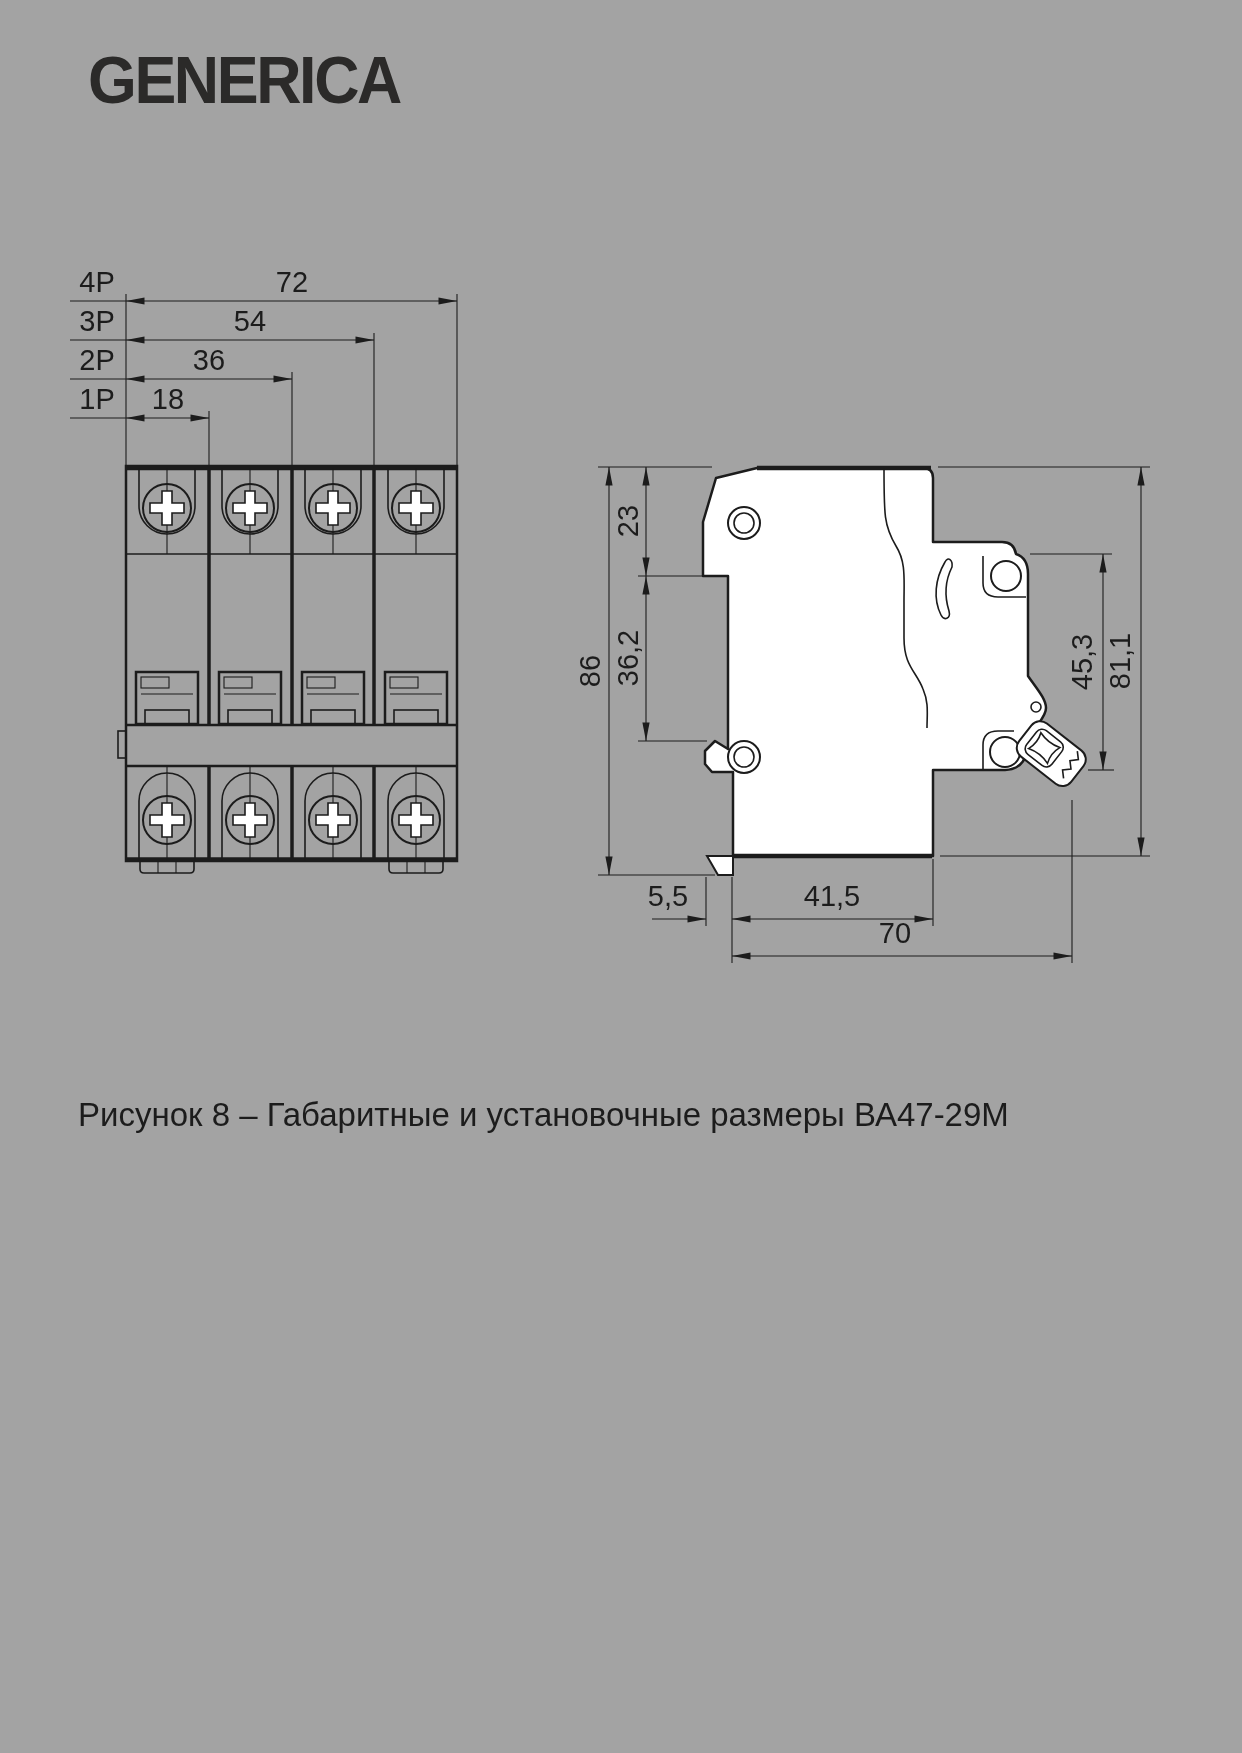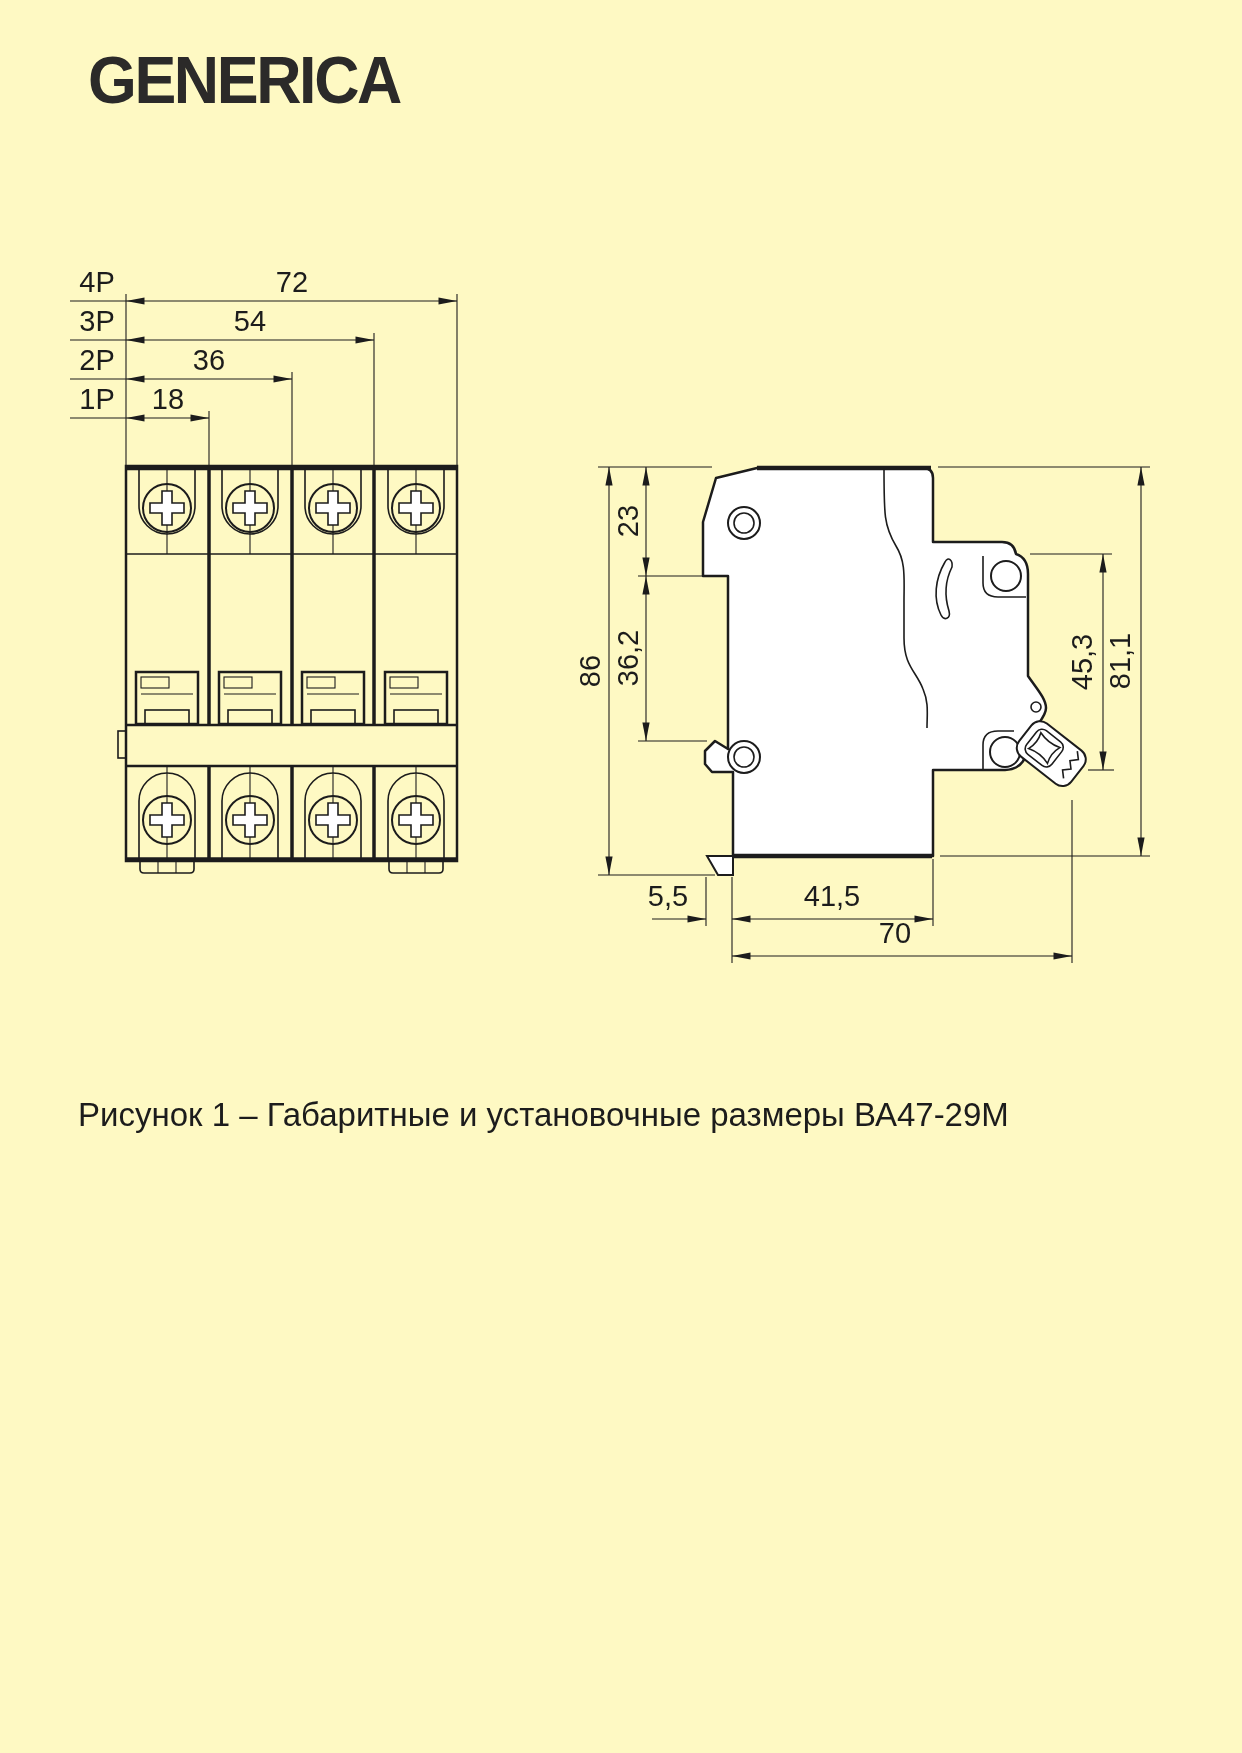--- a/index.html
+++ b/index.html
@@ -1,16 +1,16 @@
 <!DOCTYPE html>
 <html><head>
 <meta charset="utf-8">
 <style>
   html,body{margin:0;padding:0;background:#ffffff;}
-  #page{position:relative;width:1242px;height:1753px;background:#fef9c3;overflow:hidden;
+  #page{position:relative;width:1242px;height:1753px;background:#a3a3a3;overflow:hidden;
         font-family:"Liberation Sans","DejaVu Sans",sans-serif;color:#1c1c1c;}
   #logo{position:absolute;left:88px;top:42px;font-size:66px;font-weight:bold;
         letter-spacing:-2.5px;color:#2b2a29;transform:scaleX(.95);transform-origin:left top;
         white-space:nowrap;}
   #caption{position:absolute;left:78px;top:1096px;font-size:33px;color:#1c1c1c;white-space:nowrap;}
   svg{position:absolute;left:0;top:0;}
   svg *{stroke:#1c1c1c;fill:none;stroke-linecap:butt;}
   .w25{stroke-width:2.5;} .w45{stroke-width:4.5;} .w35{stroke-width:3.5;}
   .w16{stroke-width:1.6;} .w11{stroke-width:1.1;} .w20{stroke-width:2;}
   .fw{fill:#ffffff;}
@@ -192,14 +192,14 @@
 
         <line class="w11" x1="732" y1="919" x2="933" y2="919" marker-start="url(#arr)" marker-end="url(#arr)"></line>
         <text class="txt" x="832" y="906" text-anchor="middle">41,5</text>
 
         <line class="w11" x1="732" y1="956" x2="1072" y2="956" marker-start="url(#arr)" marker-end="url(#arr)"></line>
         <text class="txt" x="895" y="943" text-anchor="middle">70</text>
       </g>
     </g>
   </svg>
 
-  <div id="caption">Рисунок 1 – Габаритные и установочные размеры ВА47-29М</div>
+  <div id="caption">Рисунок 8 – Габаритные и установочные размеры ВА47-29М</div>
 </div>
 
 </body></html>

